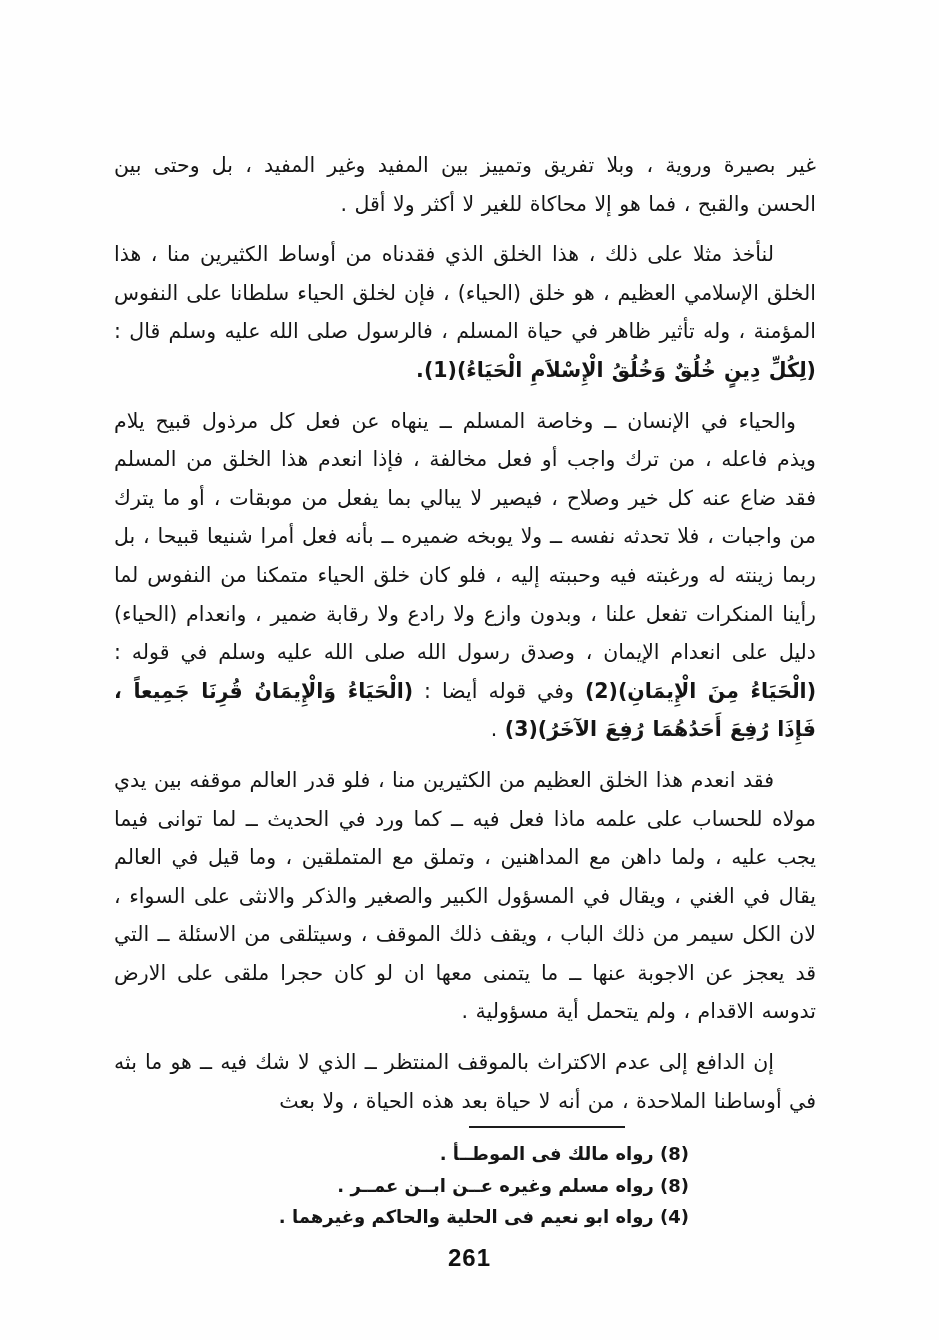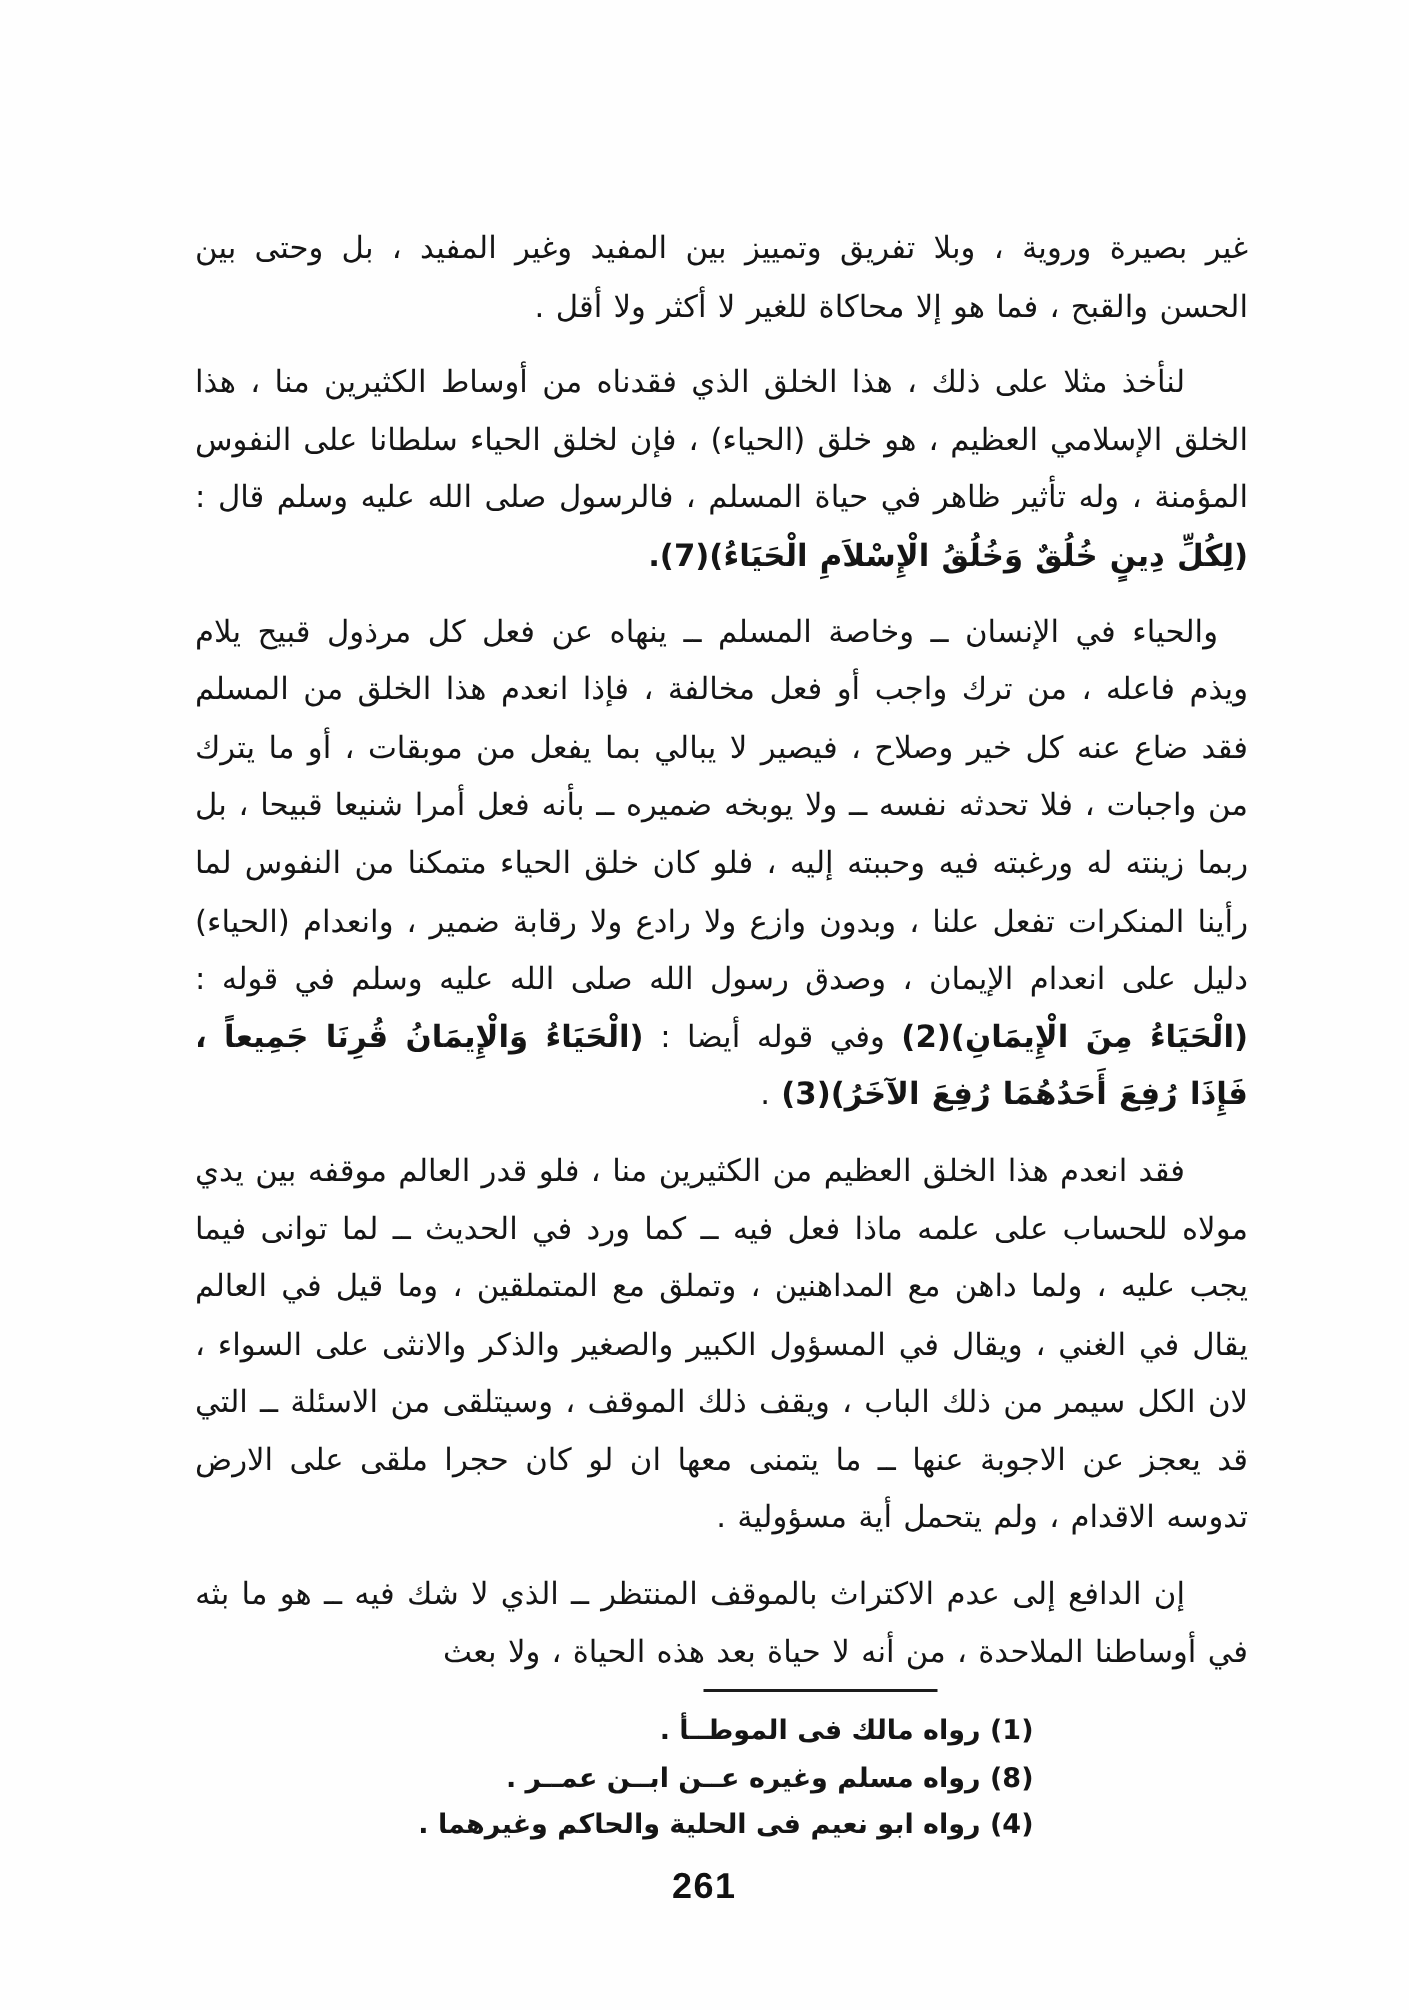--- a/index.html
+++ b/index.html
@@ -10,21 +10,21 @@
     height: 1340px;
     margin: 0 auto;
     background: #fefefe;
     color: #151515;
     font-family: "DejaVu Sans", sans-serif;
     overflow: hidden;
   }
   .text-block {
     position: absolute;
     top: 146px;
-    right: 107px;
+    right: 123px;
     width: 702px;
     direction: rtl;
     text-align: justify;
     font-size: 20.5px;
     line-height: 38.6px;
     word-spacing: 1px;
   }
   .para { margin-bottom: 12px; text-indent: 42px; }
   .para.no-indent { text-indent: 0; }
   .para.small-indent { text-indent: 20px; }
@@ -63,33 +63,33 @@
 </style>
 </head>
 <body>
 
 <div class="page">
 
   <main class="text-block">
 
     <p class="para no-indent"><span>غير بصيرة وروية ، وبلا تفريق وتمييز بين المفيد وغير المفيد ، بل وحتى بين الحسن والقبح ، فما هو إلا محاكاة للغير لا أكثر ولا أقل .</span></p>
 
-    <p class="para"><span>لنأخذ مثلا على ذلك ، هذا الخلق الذي فقدناه من أوساط الكثيرين منا ، هذا الخلق الإسلامي العظيم ، هو خلق (الحياء) ، فإن لخلق الحياء سلطانا على النفوس المؤمنة ، وله تأثير ظاهر في حياة المسلم ، فالرسول صلى الله عليه وسلم قال : </span><span class="hadith">(لِكُلِّ دِينٍ خُلُقٌ وَخُلُقُ الْإِسْلاَمِ الْحَيَاءُ)(7).</span></p>
+    <p class="para"><span>لنأخذ مثلا على ذلك ، هذا الخلق الذي فقدناه من أوساط الكثيرين منا ، هذا الخلق الإسلامي العظيم ، هو خلق (الحياء) ، فإن لخلق الحياء سلطانا على النفوس المؤمنة ، وله تأثير ظاهر في حياة المسلم ، فالرسول صلى الله عليه وسلم قال : </span><span class="hadith">(لِكُلِّ دِينٍ خُلُقٌ وَخُلُقُ الْإِسْلاَمِ الْحَيَاءُ)(1).</span></p>
 
     <p class="para small-indent"><span>والحياء في الإنسان ــ وخاصة المسلم ــ ينهاه عن فعل كل مرذول قبيح يلام ويذم فاعله ، من ترك واجب أو فعل مخالفة ، فإذا انعدم هذا الخلق من المسلم فقد ضاع عنه كل خير وصلاح ، فيصير لا يبالي بما يفعل من موبقات ، أو ما يترك من واجبات ، فلا تحدثه نفسه ــ ولا يوبخه ضميره ــ بأنه فعل أمرا شنيعا قبيحا ، بل ربما زينته له ورغبته فيه وحببته إليه ، فلو كان خلق الحياء متمكنا من النفوس لما رأينا المنكرات تفعل علنا ، وبدون وازع ولا رادع ولا رقابة ضمير ، وانعدام (الحياء) دليل على انعدام الإيمان ، وصدق رسول الله صلى الله عليه وسلم في قوله : </span><span class="hadith">(الْحَيَاءُ مِنَ الْإِيمَانِ)(2)</span><span> وفي قوله أيضا : </span><span class="hadith">(الْحَيَاءُ وَالْإِيمَانُ قُرِنَا جَمِيعاً ، فَإِذَا رُفِعَ أَحَدُهُمَا رُفِعَ الآخَرُ)(3)</span><span> .</span></p>
 
     <p class="para"><span>فقد انعدم هذا الخلق العظيم من الكثيرين منا ، فلو قدر العالم موقفه بين يدي مولاه للحساب على علمه ماذا فعل فيه ــ كما ورد في الحديث ــ لما توانى فيما يجب عليه ، ولما داهن مع المداهنين ، وتملق مع المتملقين ، وما قيل في العالم يقال في الغني ، ويقال في المسؤول الكبير والصغير والذكر والانثى على السواء ، لان الكل سيمر من ذلك الباب ، ويقف ذلك الموقف ، وسيتلقى من الاسئلة ــ التي قد يعجز عن الاجوبة عنها ــ ما يتمنى معها ان لو كان حجرا ملقى على الارض تدوسه الاقدام ، ولم يتحمل أية مسؤولية .</span></p>
 
     <p class="para"><span>إن الدافع إلى عدم الاكتراث بالموقف المنتظر ــ الذي لا شك فيه ــ هو ما بثه في أوساطنا الملاحدة ، من أنه لا حياة بعد هذه الحياة ، ولا بعث</span></p>
 
   </main>
 
   <div class="footnote-sep"></div>
 
   <div class="footnotes">
-    <div class="footnote">(1) رواه مالك فى الموطــأ .</div>
+    <div class="footnote">(8) رواه مالك فى الموطــأ .</div>
     <div class="footnote">(8) رواه مسلم وغيره عــن ابــن عمــر .</div>
     <div class="footnote">(4) رواه ابو نعيم فى الحلية والحاكم وغيرهما .</div>
   </div>
 
   <div class="page-number">261</div>
 
 </div>
 
 </body></html>

